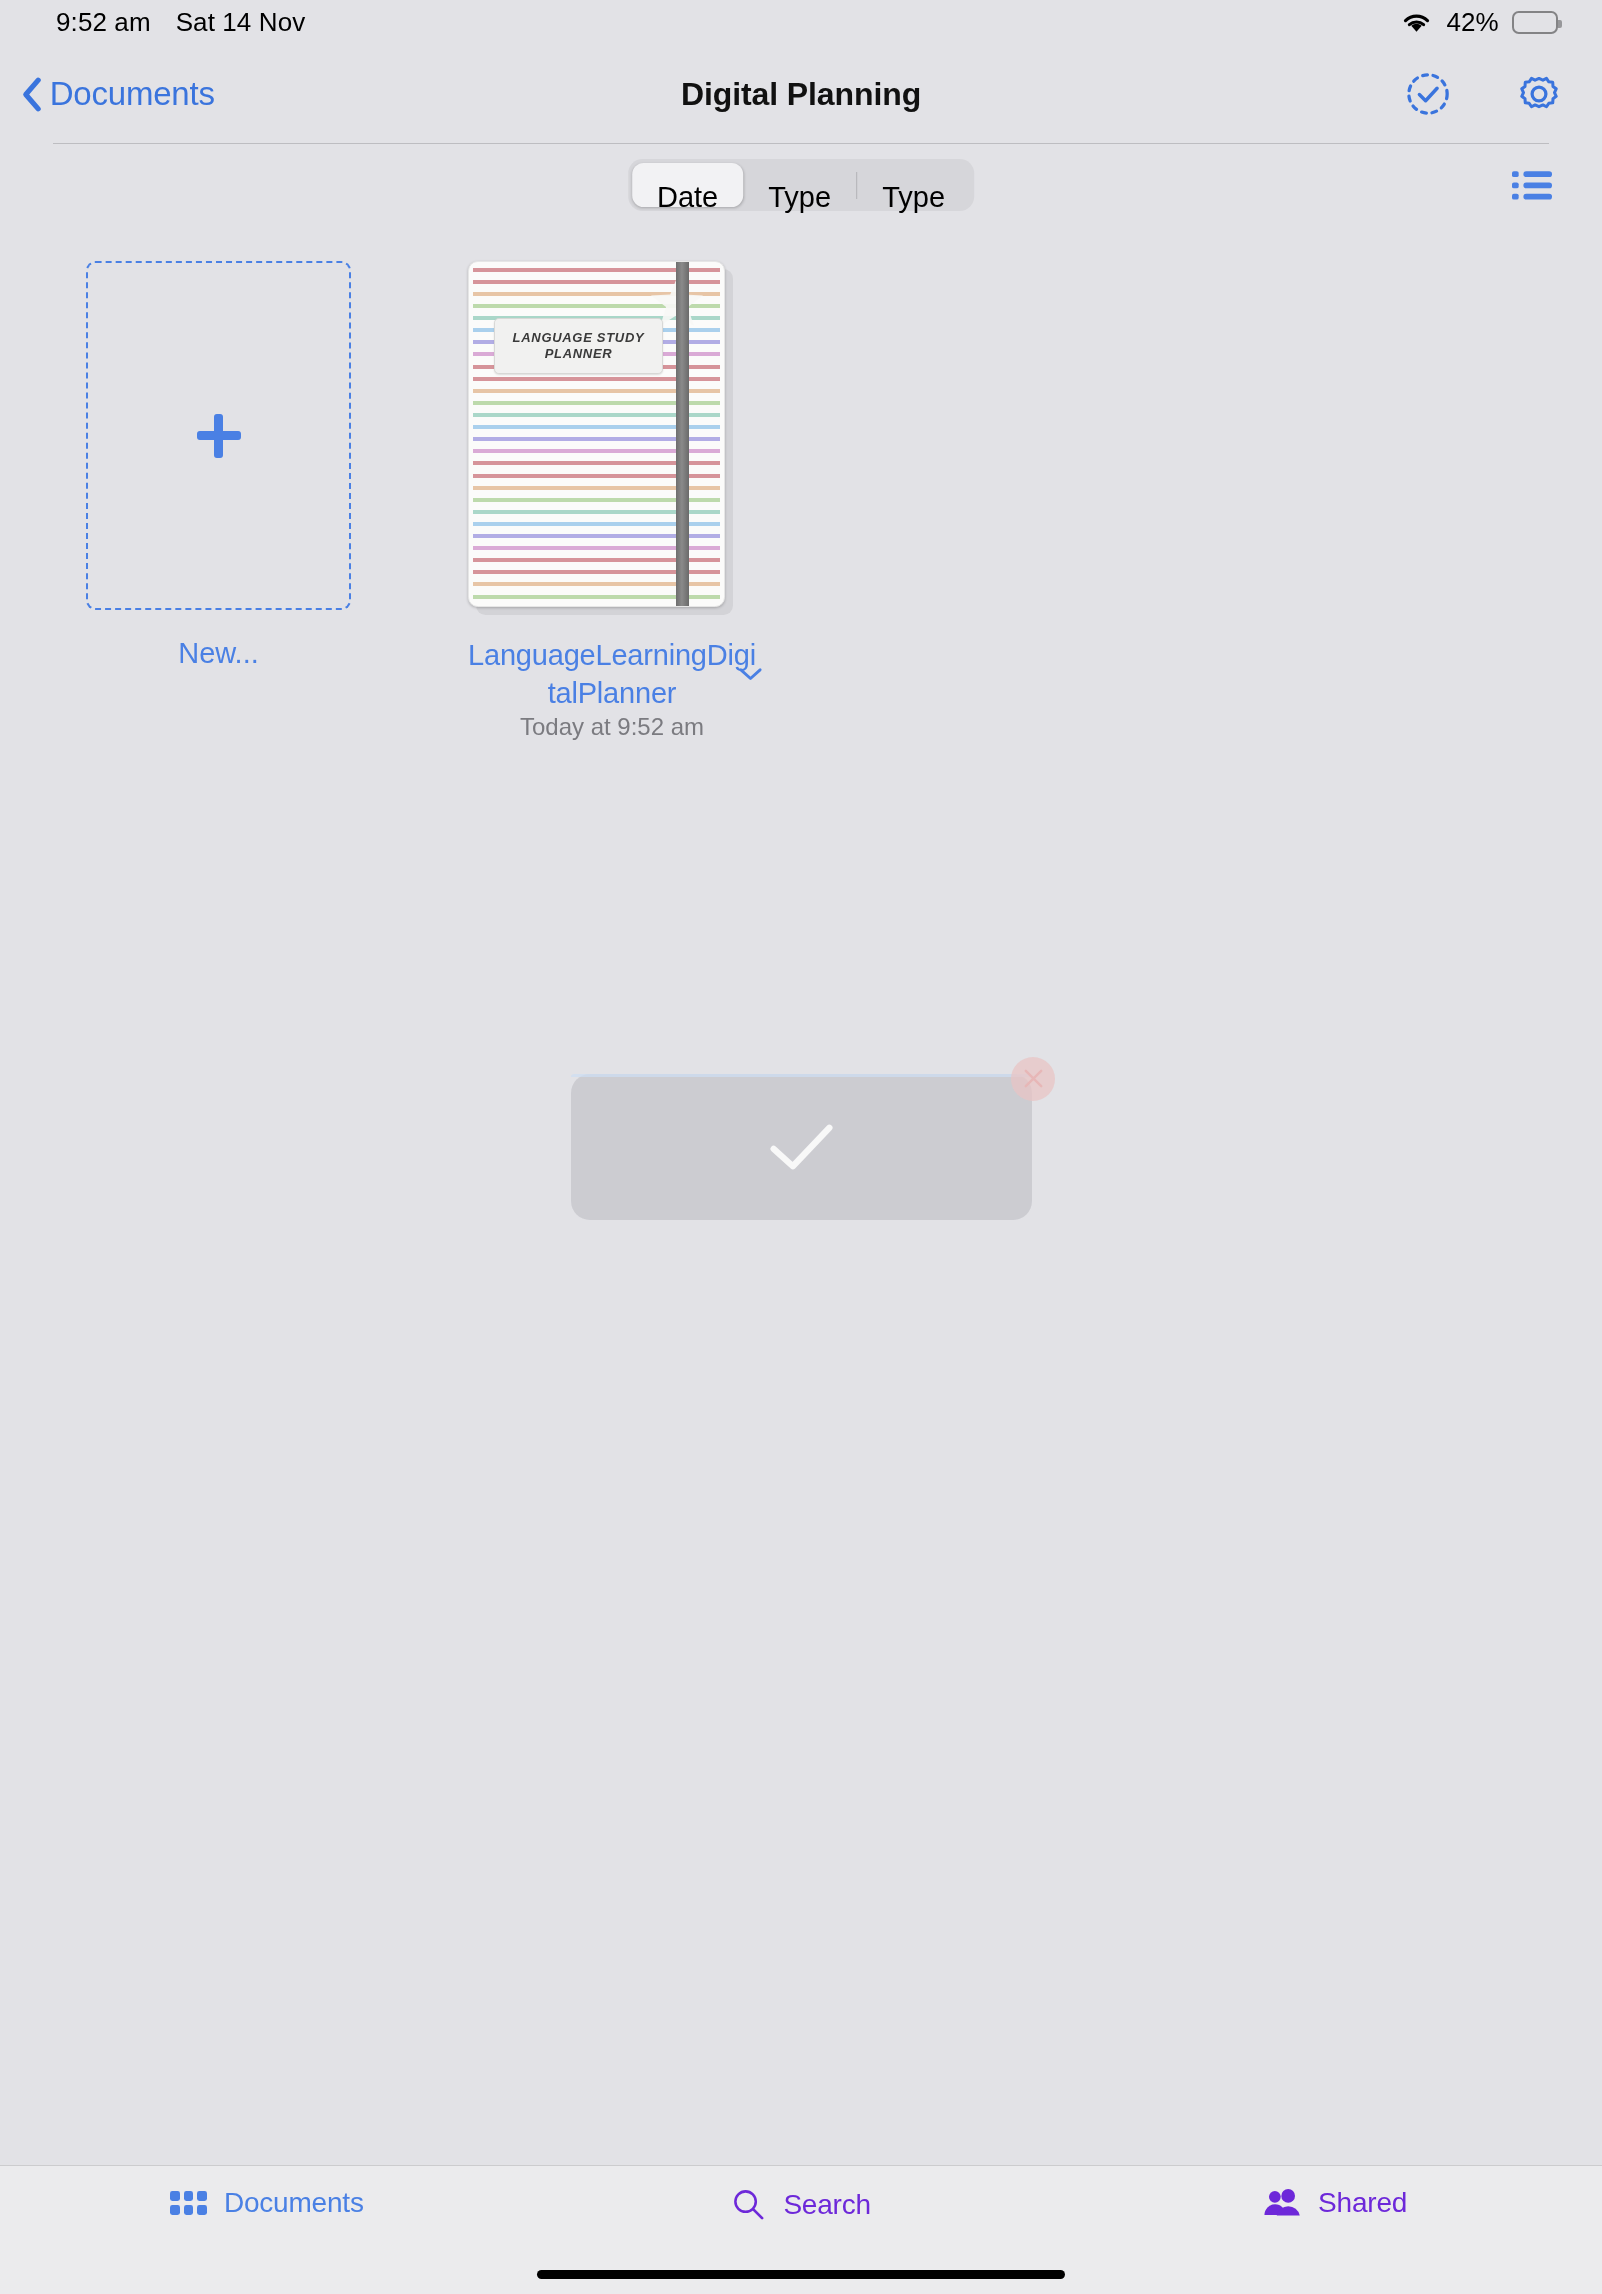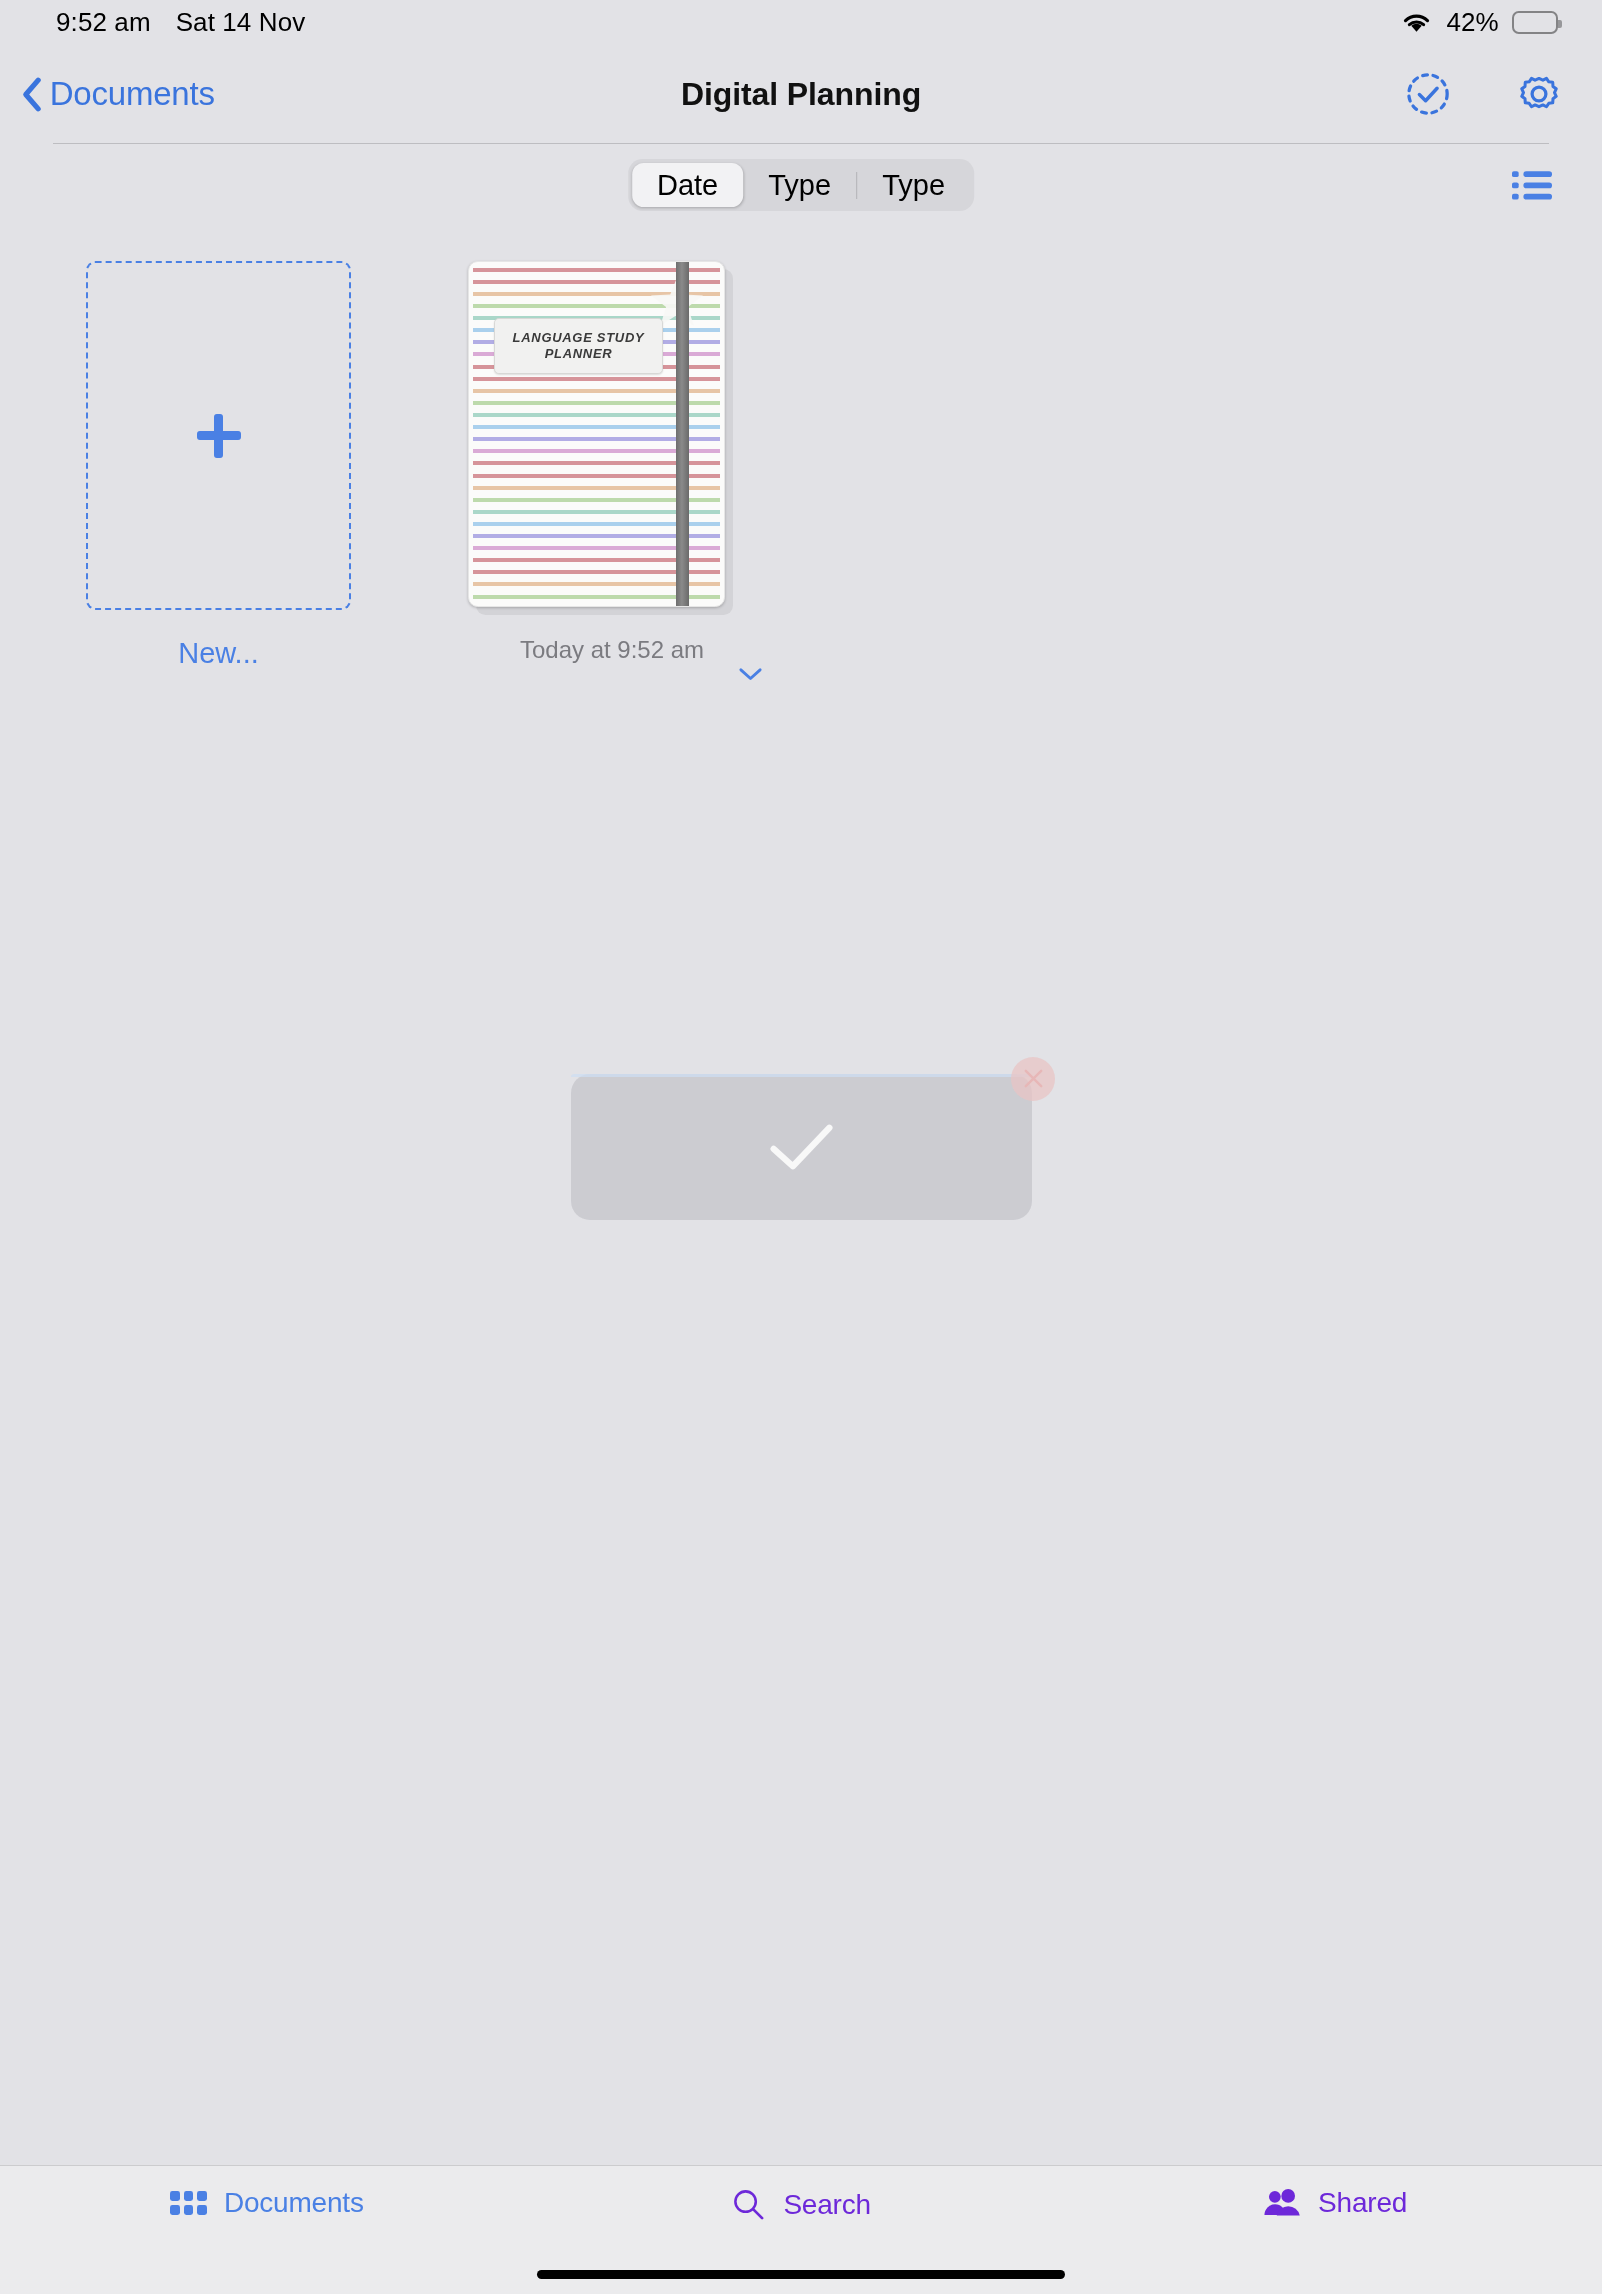--- a/index.html
+++ b/index.html
@@ -56,21 +56,21 @@
 
   
   .toolbar { position: absolute; top: 144px; left: 0; right: 0; height: 81px; }
   .segmented {
     position: absolute; left: 50%; transform: translateX(-50%); top: 15.4px;
     display: flex; align-items: center;
     background: #d6d6da; border-radius: 14.4px; padding: 3.8px; height: 52px;
   }
   .seg {
     position: relative; font-size: 29px; color: #000;
-    padding: 0 25px; height: 44px; line-height: 44px; border-radius: 11.5px;
+    padding: 12px 25px; height: 44px; line-height: 44px; border-radius: 11.5px;
     cursor: pointer; white-space: nowrap;
   }
   .seg.active { background: #f2f2f4; box-shadow: 0 1px 2.9px rgba(0,0,0,.22); }
   .seg-div { width: 1px; height: 27px; background: rgba(0,0,0,.17); }
   .listview-btn { position: absolute; right: 50px; top: 25px; cursor: pointer; }
 
   
   .grid { position: absolute; top: 261px; left: 86px; right: 58px; display: flex; gap: 117px; }
   .cell { width: 265px; display: flex; flex-direction: column; }
 
@@ -274,20 +274,21 @@
             </div>
           <div class="star-sticker"></div>
           <div class="band"></div>
           <div class="cover-label">
             <span>LANGUAGE STUDY</span>
             <span>PLANNER</span>
           </div>
         </div>
       </div>
       <div class="file-meta">
+        <div class="file-name">LanguageLearningDigitalPlanner</div>
         <svg class="chevron-btn" width="27" height="17.3" viewBox="0 0 28 18">
           <path d="M4 5 L14 14 L24 5" stroke="#4a80e4" stroke-width="3" fill="none" stroke-linecap="round" stroke-linejoin="round"></path>
         </svg>
         <div class="file-date">Today at 9:52 am</div>
       </div>
     </div>
   </div>
 
   <div class="hud">
     <div class="hud-top"></div>

